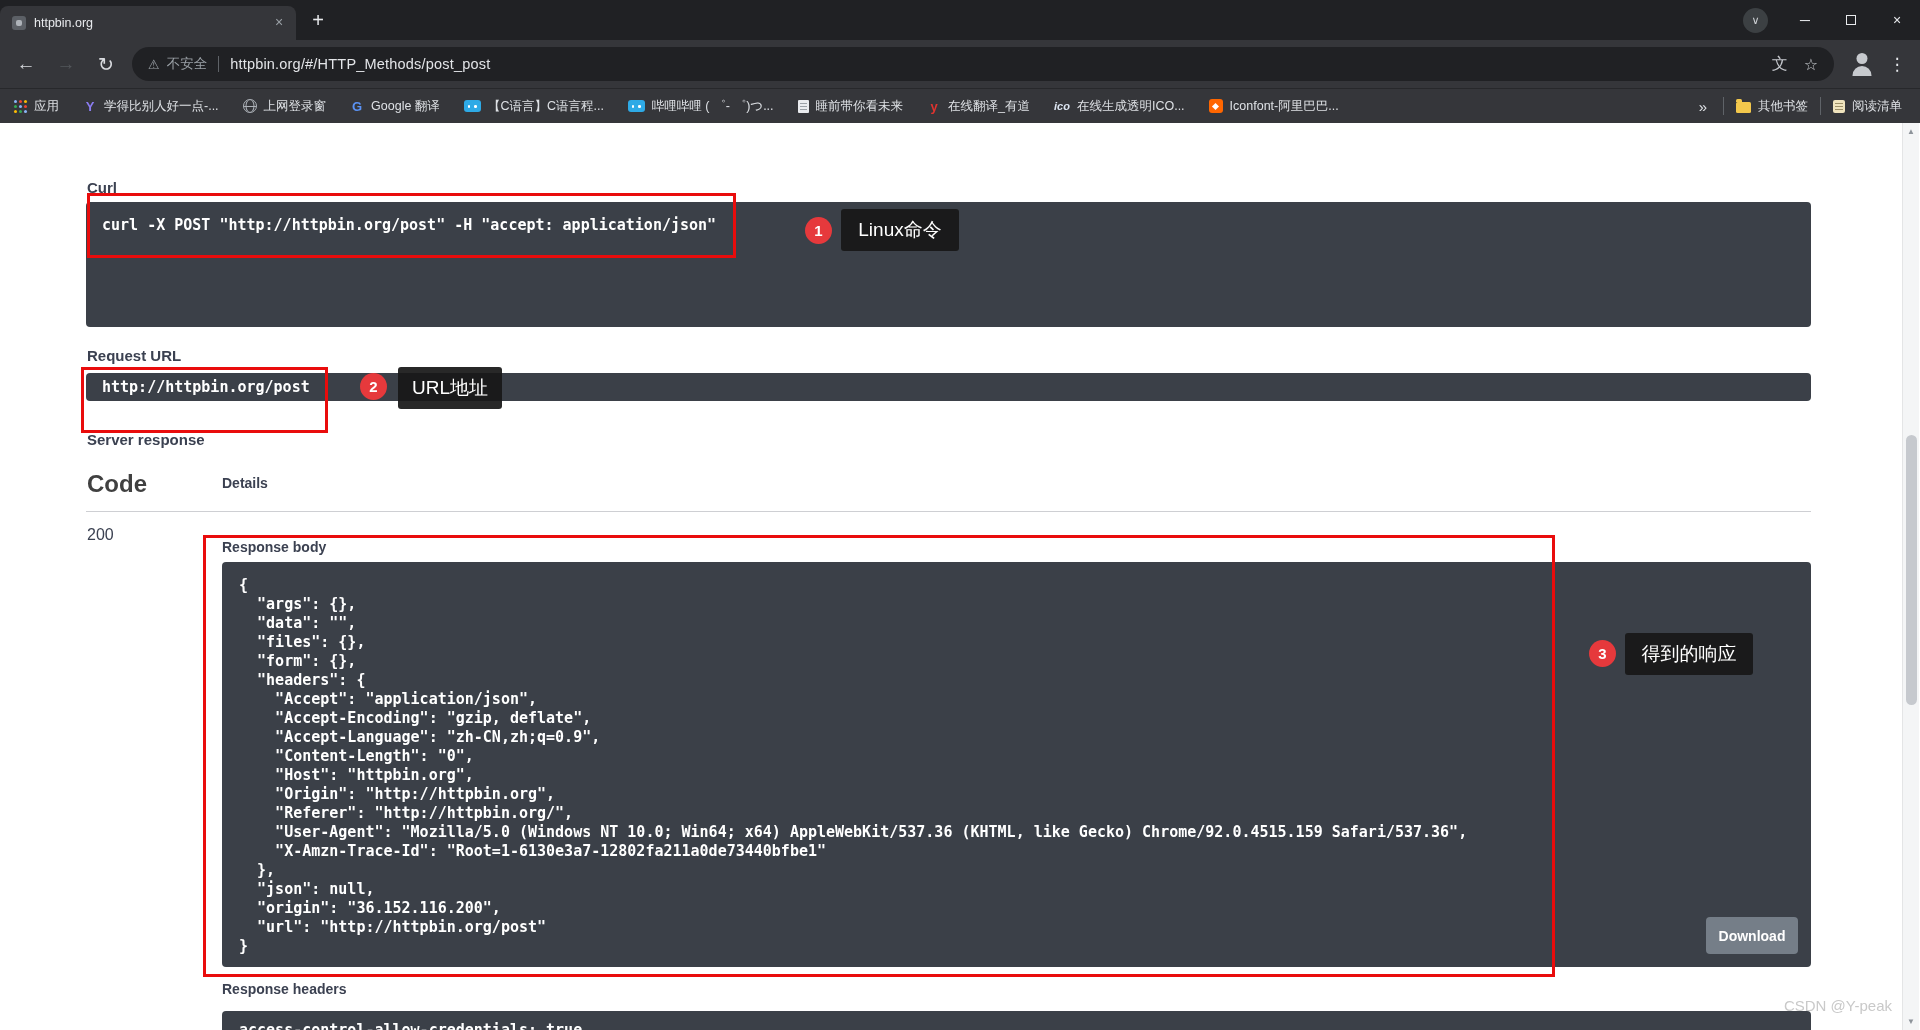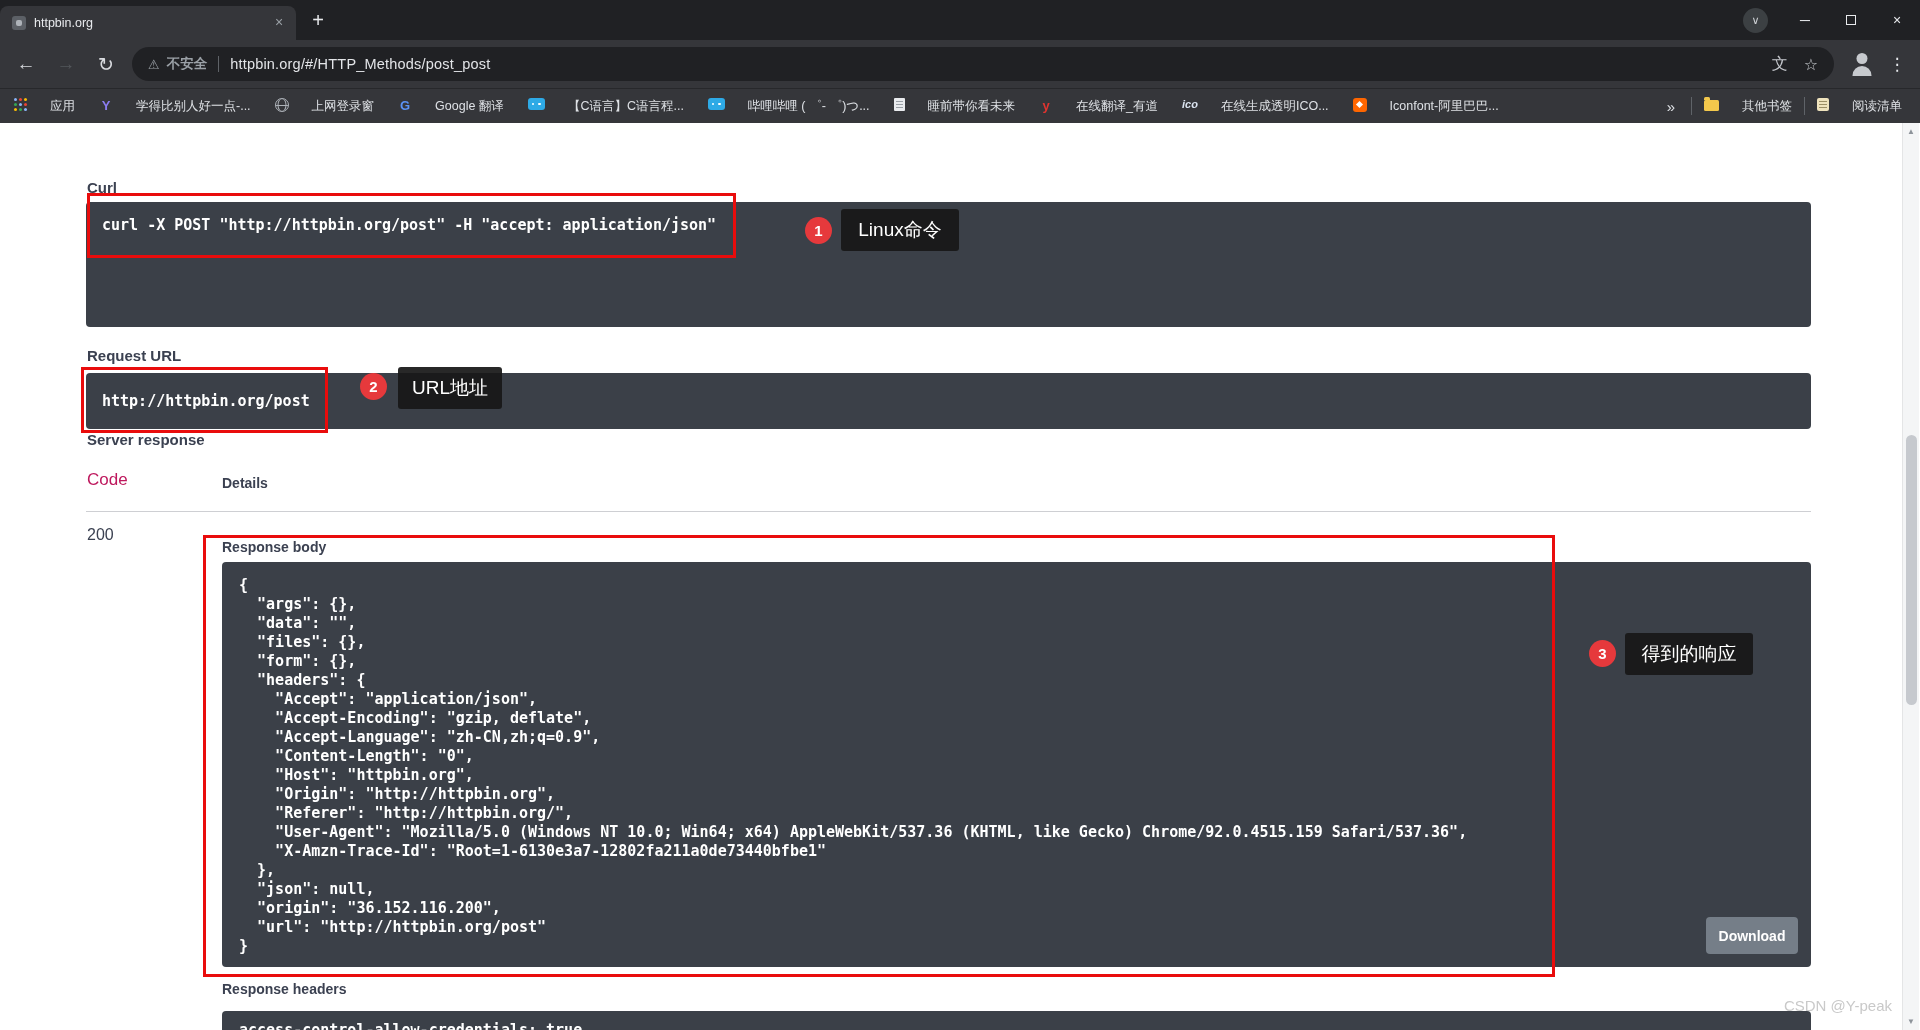--- a/index.html
+++ b/index.html
@@ -22,33 +22,33 @@
   .win-btn { width:46px; height:40px; display:flex; align-items:center; justify-content:center; color:#e8eaed; font-size:14px; }
   .max-sq { width:10px; height:10px; border:1.2px solid #e8eaed; display:inline-block; }
 
   .toolbar { height:48px; background:#35363a; display:flex; align-items:center; padding:0 10px; }
   .nav-btn { width:32px; height:32px; border-radius:50%; display:flex; align-items:center; justify-content:center;
              color:#dadce0; font-size:19px; margin-right:8px; }
   .nav-btn.disabled { color:#54575b; }
   .omnibox { flex:1; height:34px; background:#202124; border-radius:17px; margin:0 8px 0 2px;
              display:flex; align-items:center; padding:0 16px; font-size:14.5px; }
   .warn-icon { color:#9aa0a6; font-size:13px; margin-right:7px; }
-  .warn-text { color:#9aa0a6; font-size:13.5px;font-weight:bold; }
+  .warn-text { color:#9aa0a6; font-size:13.5px; }
   .omni-sep { width:1px; height:16px; background:#5f6368; margin:0 11px; }
   .omni-url { color:#e3e5e8; letter-spacing:.2px; }
   .flex-spacer { flex:1; }
   .omni-icon { color:#c4c7cc; font-size:16px; margin-left:16px; }
   .avatar { width:28px; height:28px; position:relative; margin:0 8px 0 6px; }
   .av-head { position:absolute; top:3px; left:50%; transform:translateX(-50%); width:11px; height:11px; border-radius:50%; background:#c7cace; }
   .av-body { position:absolute; bottom:2px; left:50%; transform:translateX(-50%); width:19px; height:10px; border-radius:10px 10px 0 0; background:#c7cace; }
   .kebab { width:26px; text-align:center; color:#e8eaed; font-size:17px; }
 
   .bookmarks-bar { height:35px; background:#35363a; border-top:1px solid rgba(0,0,0,.25);
                    display:flex; align-items:center; padding:0 14px; color:#dee1e5; font-size:12.5px; }
-  .bm { display:flex; align-items:flex-start; gap:23px; margin-right:24px; white-space:nowrap; }
+  .bm { display:flex; align-items:center; gap:7px; margin-right:24px; white-space:nowrap; }
   .bm-right { margin-left:auto; display:flex; align-items:center; gap:12px; }
   .v-sep { width:1px; height:18px; background:#5f6368; }
   .icon-letter { font-weight:bold; font-size:13px; width:14px; text-align:center; }
   .purple { color:#8a7cf0; } .blue { color:#5b93f5; } .red { color:#e0342f; }
   .icon-apps { width:13px; height:13px; position:relative; }
   .icon-apps::before { content:""; position:absolute; width:3px; height:3px; border-radius:50%; background:#8ab4f8; top:0; left:0;
       box-shadow:5px 0 0 #ea4335,10px 0 0 #fbbc04,0 5px 0 #34a853,5px 5px 0 #8ab4f8,10px 5px 0 #ea4335,
                  0 10px 0 #fbbc04,5px 10px 0 #34a853,10px 10px 0 #8ab4f8; }
   .icon-globe { width:14px; height:14px; border:1.3px solid #aeb3b9; border-radius:50%; position:relative; overflow:hidden; }
   .icon-globe::before { content:""; position:absolute; left:50%; top:-1px; bottom:-1px; width:7px; transform:translateX(-50%);
@@ -73,23 +73,23 @@
   
   .page { position:relative; width:1920px; height:907px; background:#fff; overflow:hidden; }
   .sec-label { position:absolute; font-size:15px; font-weight:700; color:#3b4151; }
   .sub-label { position:absolute; font-size:14px; font-weight:700; color:#3b4151; }
   .codeblock { position:absolute; background:#3b4048; border-radius:4px; }
   .codeblock pre, .mono { font-family:"DejaVu Sans Mono","Liberation Mono",monospace; font-size:15px; font-weight:600;
                           line-height:19px; color:#fff; white-space:pre; margin:0; }
   #curl-label { left:87px; top:56px; }
   #curl-block { left:86px; top:79px; width:1725px; height:125px; padding:14px 16px; }
   #requrl-label { left:87px; top:224px; }
-  #requrl-block { left:86px; top:250px; width:1725px; height:56px; display:flex; align-items:center; padding:0 16px; }
+  #requrl-block { left:86px; top:250px; width:1725px; height:28px; display:flex; align-items:center; padding:0 16px; }
   #server-label { left:87px; top:308px; }
-  #code-header { position:absolute; left:87px; top:347px; font-size:17px; font-weight:400; color:#be185d; }
+  #code-header { position:absolute; left:87px; top:347px; font-size:24px; font-weight:700; color:#404040; }
   #details-header { left:222px; top:352px; }
   #thead-line { position:absolute; left:86px; top:388px; width:1725px; height:1px; background:rgba(59,65,81,.25); }
   #status-code { position:absolute; left:87px; top:403px; font-size:16px; color:#3b4151; }
   #respbody-label { left:222px; top:416px; }
   #respbody-block { left:222px; top:439px; width:1589px; height:405px; padding:14px 17px; }
   #download-btn { position:absolute; left:1706px; top:794px; width:92px; height:37px; background:#757e88; border-radius:4px;
                   color:#fff; font-size:14px; font-weight:700; display:flex; align-items:center; justify-content:center; }
   #respheaders-label { left:222px; top:858px; }
   #respheaders-block { left:222px; top:888px; width:1589px; height:140px; padding:10px 17px; }
   #watermark { position:absolute; right:28px; top:874px; color:#c9c9c9; font-size:15px; }

